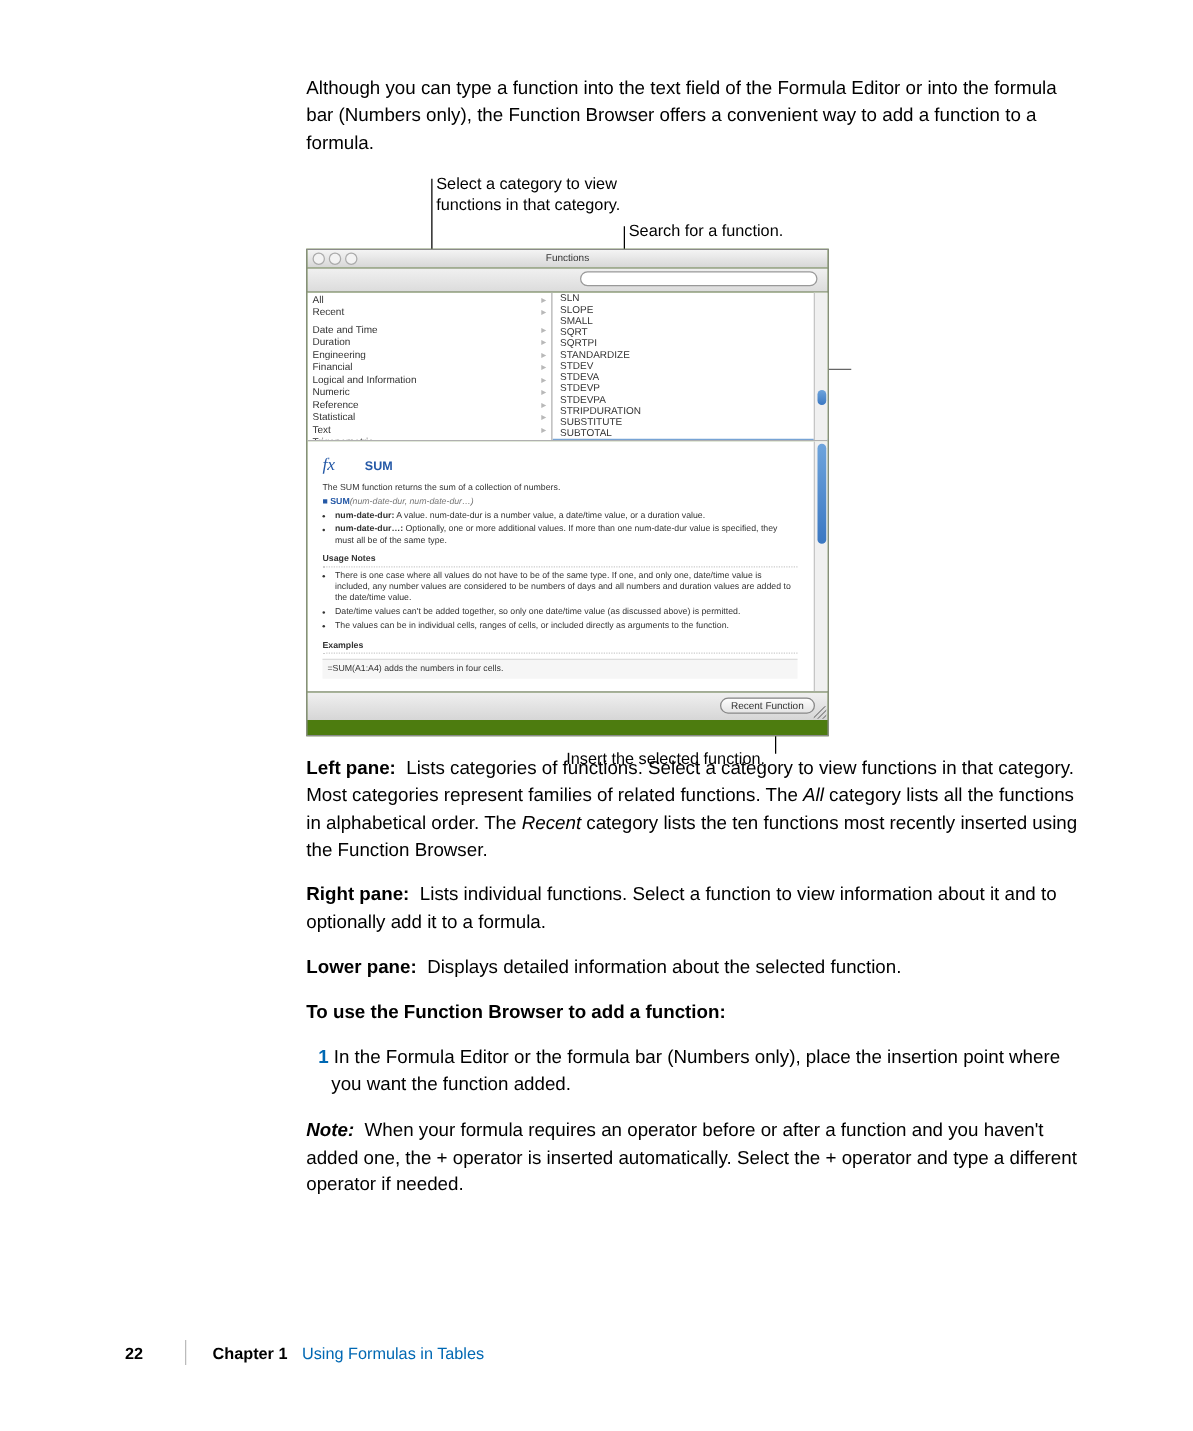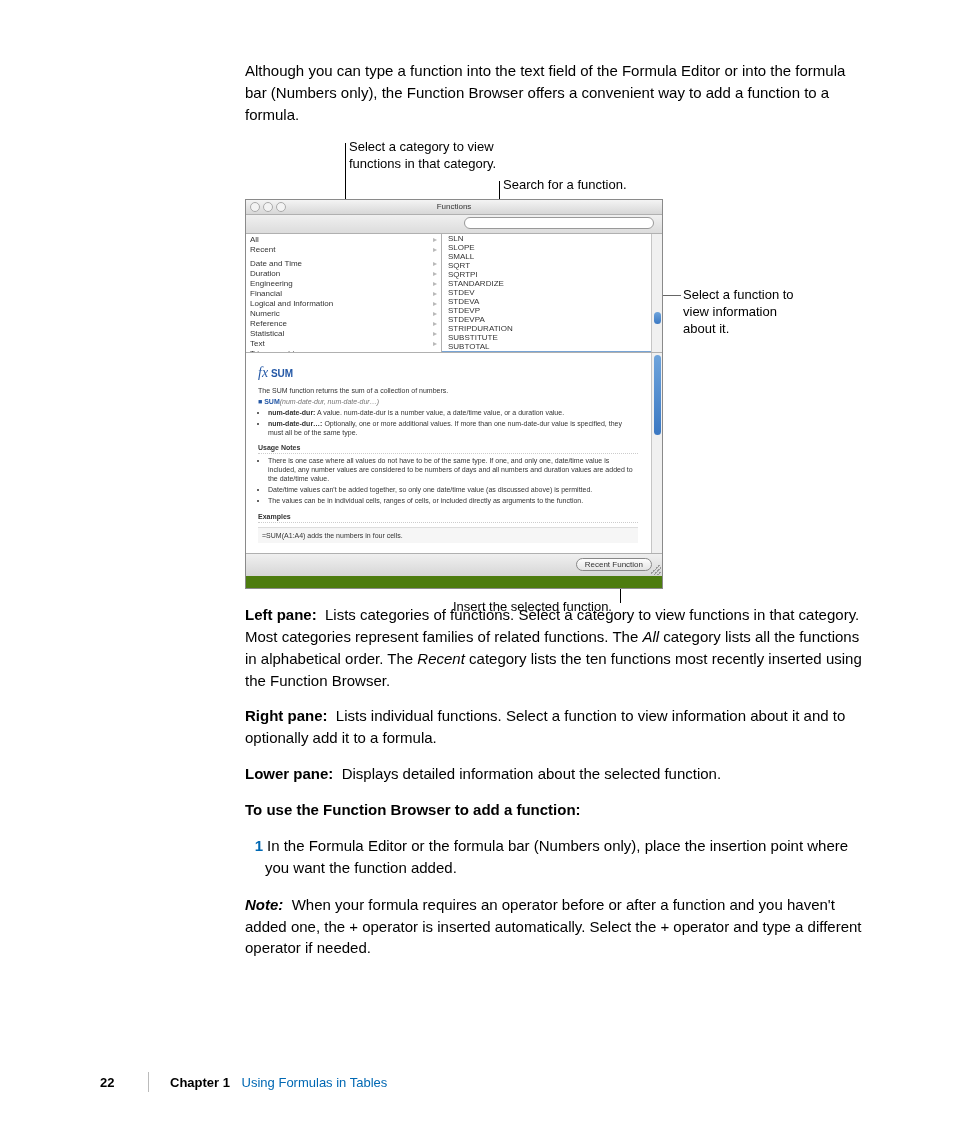--- a/index.html
+++ b/index.html
@@ -181,21 +181,21 @@
   }
   .detail-h {
     color: #2458a6;
     font-size: 10px;
     margin: 4px 0 2px;
   }
   .fx {
     font-style: italic;
     font-family: Georgia, serif;
     font-size: 14px;
-    margin-right: 0;
+    margin-right: 21px;
   }
   .detail-body {
     font-size: 7px;
     line-height: 1.3;
     color: #333;
     max-width: 380px;
   }
   .detail-body p { margin: 2px 0; }
   .sig { color: #2458a6; font-weight: bold; margin: 3px 0; }
   .sig .args { color: #777; font-weight: normal; font-style: italic; }
@@ -303,21 +303,20 @@
   <p class="body-text">Although you can type a function into the text field of the Formula Editor or into the formula bar (Numbers only), the Function Browser offers a convenient way to add a function to a formula.</p>
 
   <div class="figure-wrap">
 
     <div class="callout-label" style="left:104px; top:0px; width:150px;">Select a category to view functions in that category.</div>
     <div class="callout-line-v" style="left:100px; top:4px; height:80px;"></div>
 
     <div class="callout-label" style="left:258px; top:38px;">Search for a function.</div>
     <div class="callout-line-v" style="left:254px; top:42px; height:42px;"></div>
 
-    <div class="callout-label" style="left:438px; top:148px; width:130px;">Select a function to view information about it.</div>
     <div class="callout-line-h" style="left:410px; top:156px; width:26px;"></div>
 
     <div class="callout-label" style="left:208px; top:460px;">Insert the selected function.</div>
     <div class="callout-line-v" style="left:375px; top:438px; height:26px;"></div>
 
     <div class="fn-browser">
 
       <div class="fb-titlebar">
         <div class="fb-traffic">
           <span></span>

